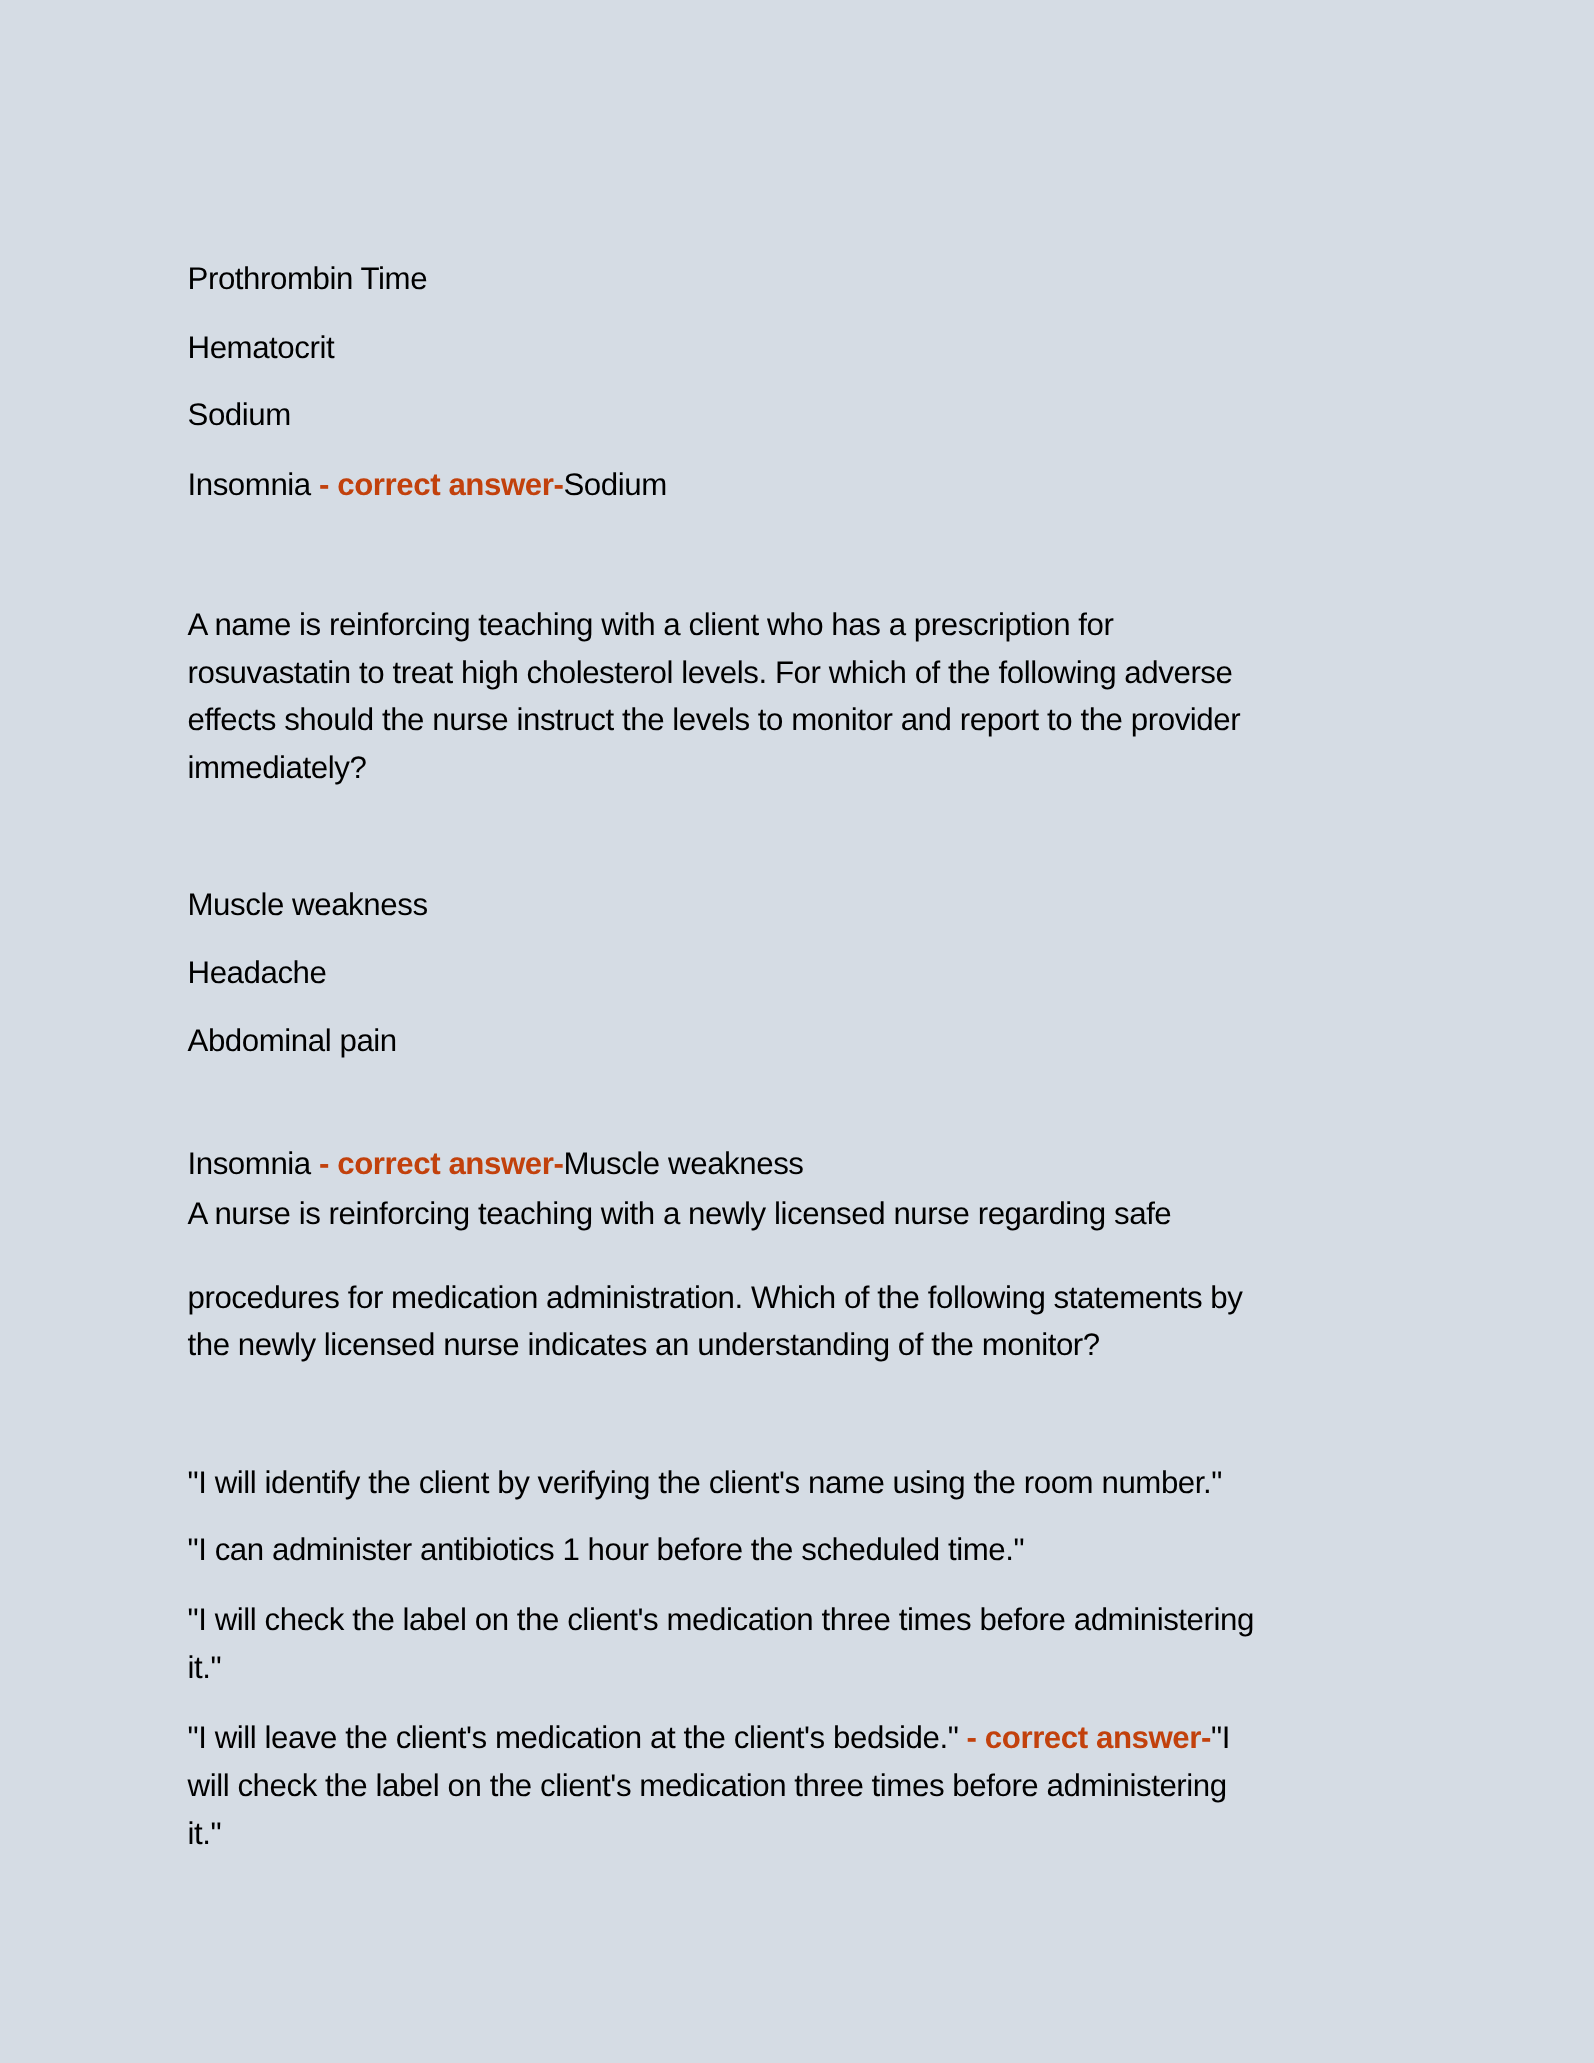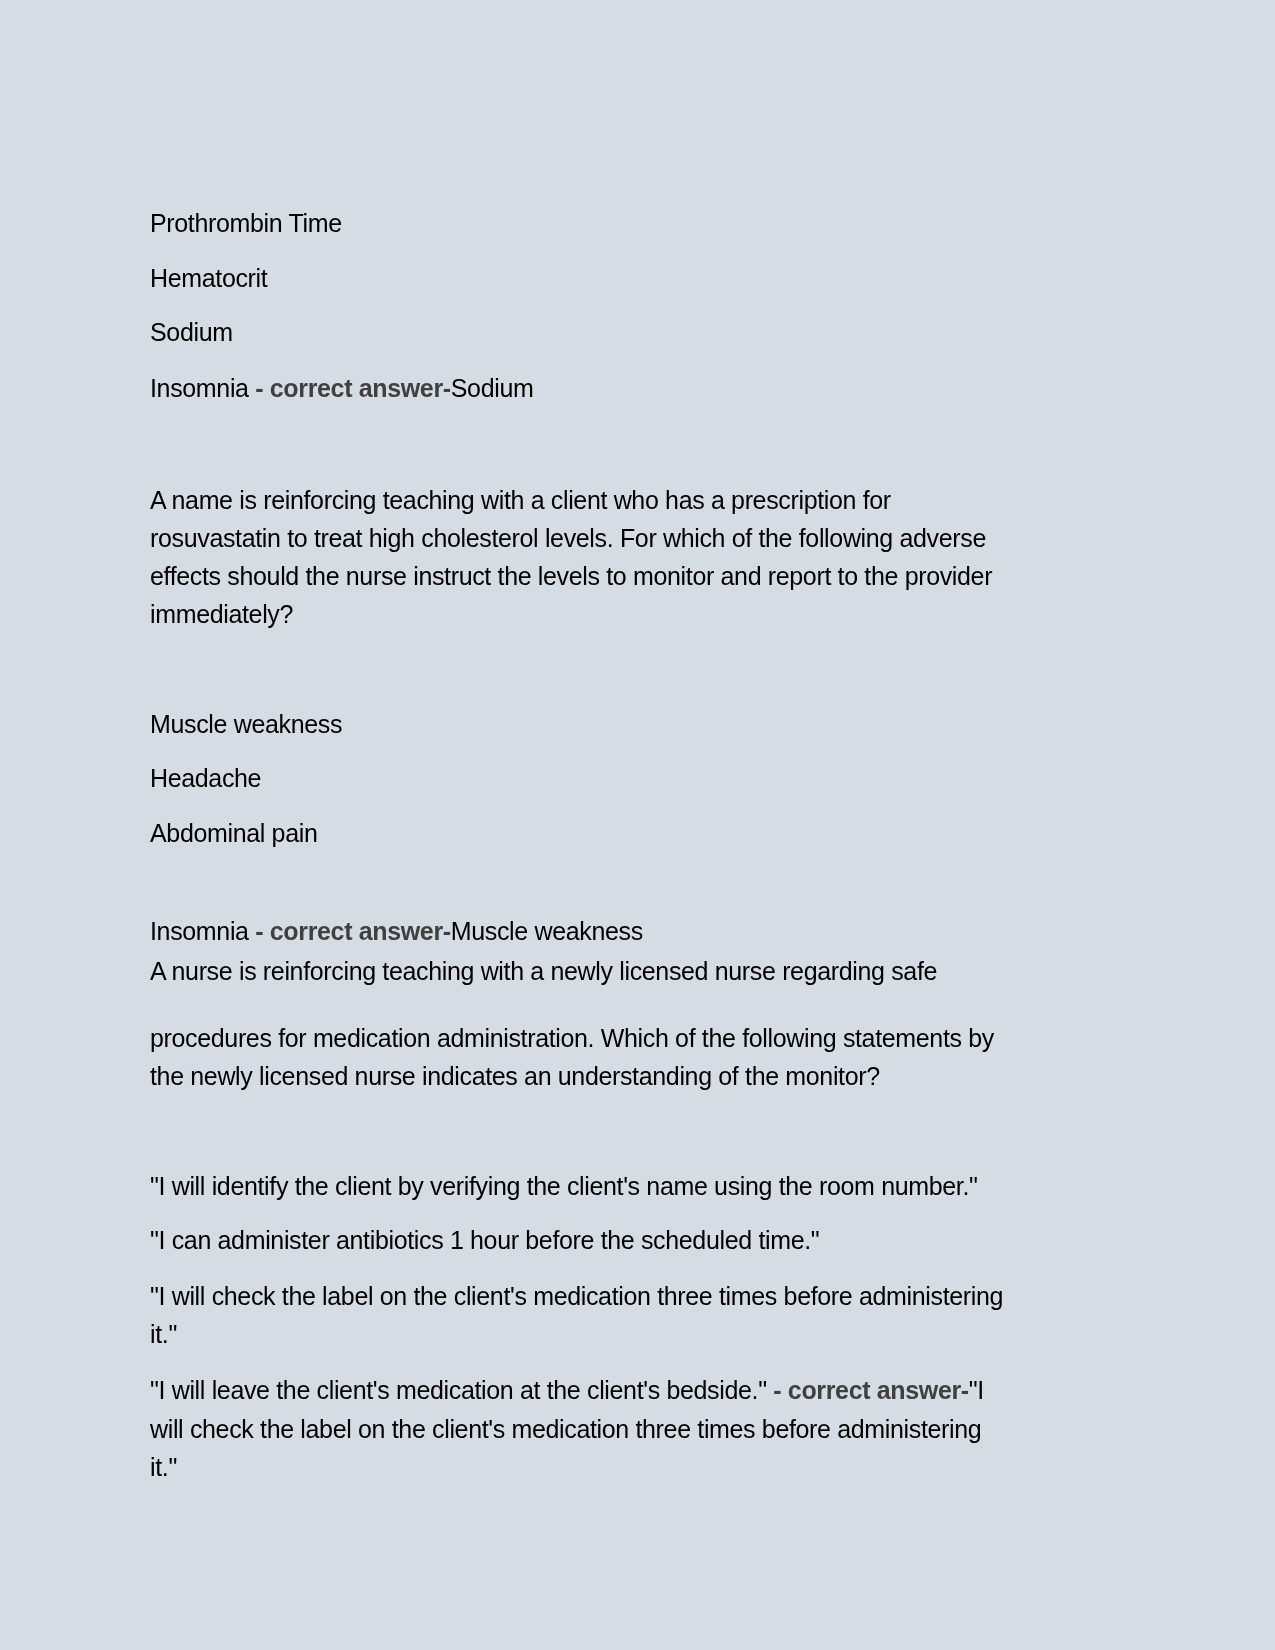--- a/index.html
+++ b/index.html
@@ -5,21 +5,21 @@
   html, body { margin:0; padding:0; }
   body {
     width:1275px; height:1650px; background:#d5dce4; position:relative; overflow:hidden;
     font-family: "Liberation Sans", sans-serif; color:#000;
   }
   .line {
     position:absolute; left:150px; white-space:nowrap;
     font-size:25px; line-height:30px; letter-spacing:-0.35px;
     transform-origin:left center;
   }
-  .ans { color:#404040; font-weight:bold; }
+  .ans { color:#c2410c; font-weight:bold; }
 </style>
 </head>
 <body>
 
 <div class="line" style="top:208px">Prothrombin Time</div>
 <div class="line" style="top:263px">Hematocrit</div>
 <div class="line" style="top:317px">Sodium</div>
 <div class="line" style="top:373px">
   <span>Insomnia</span>
   <span class="ans">- correct answer-</span><span>Sodium</span>

